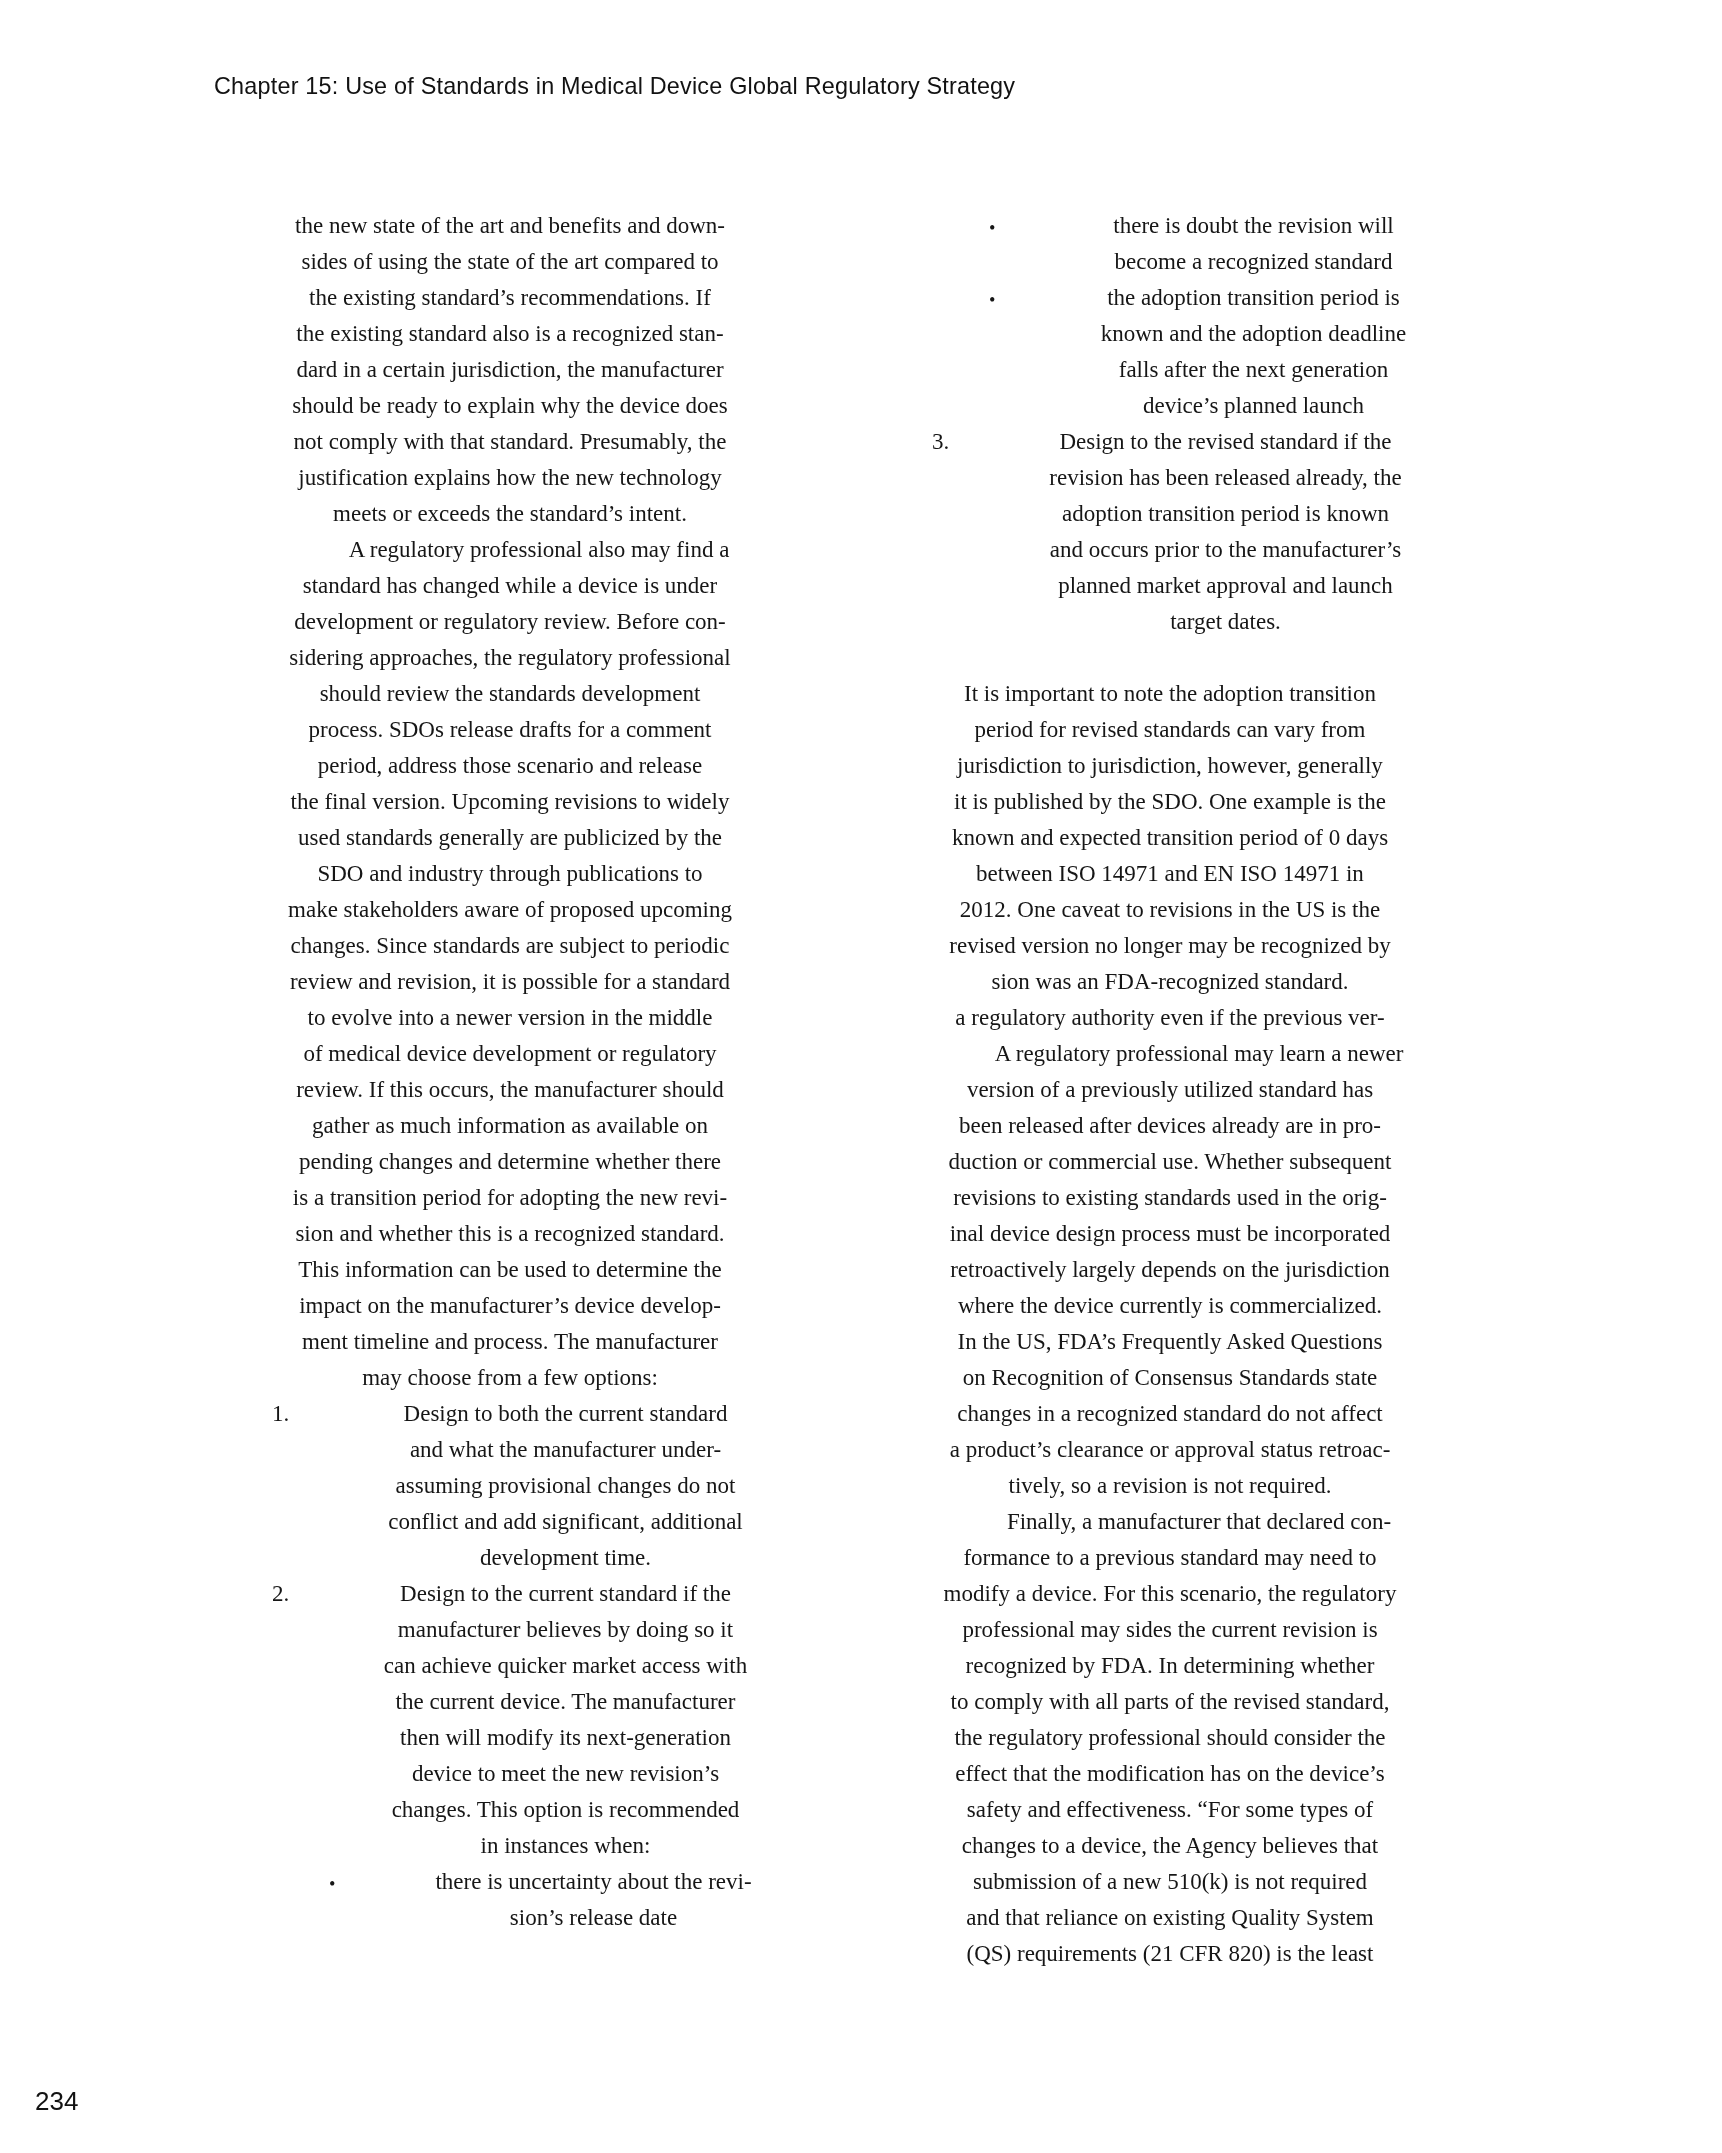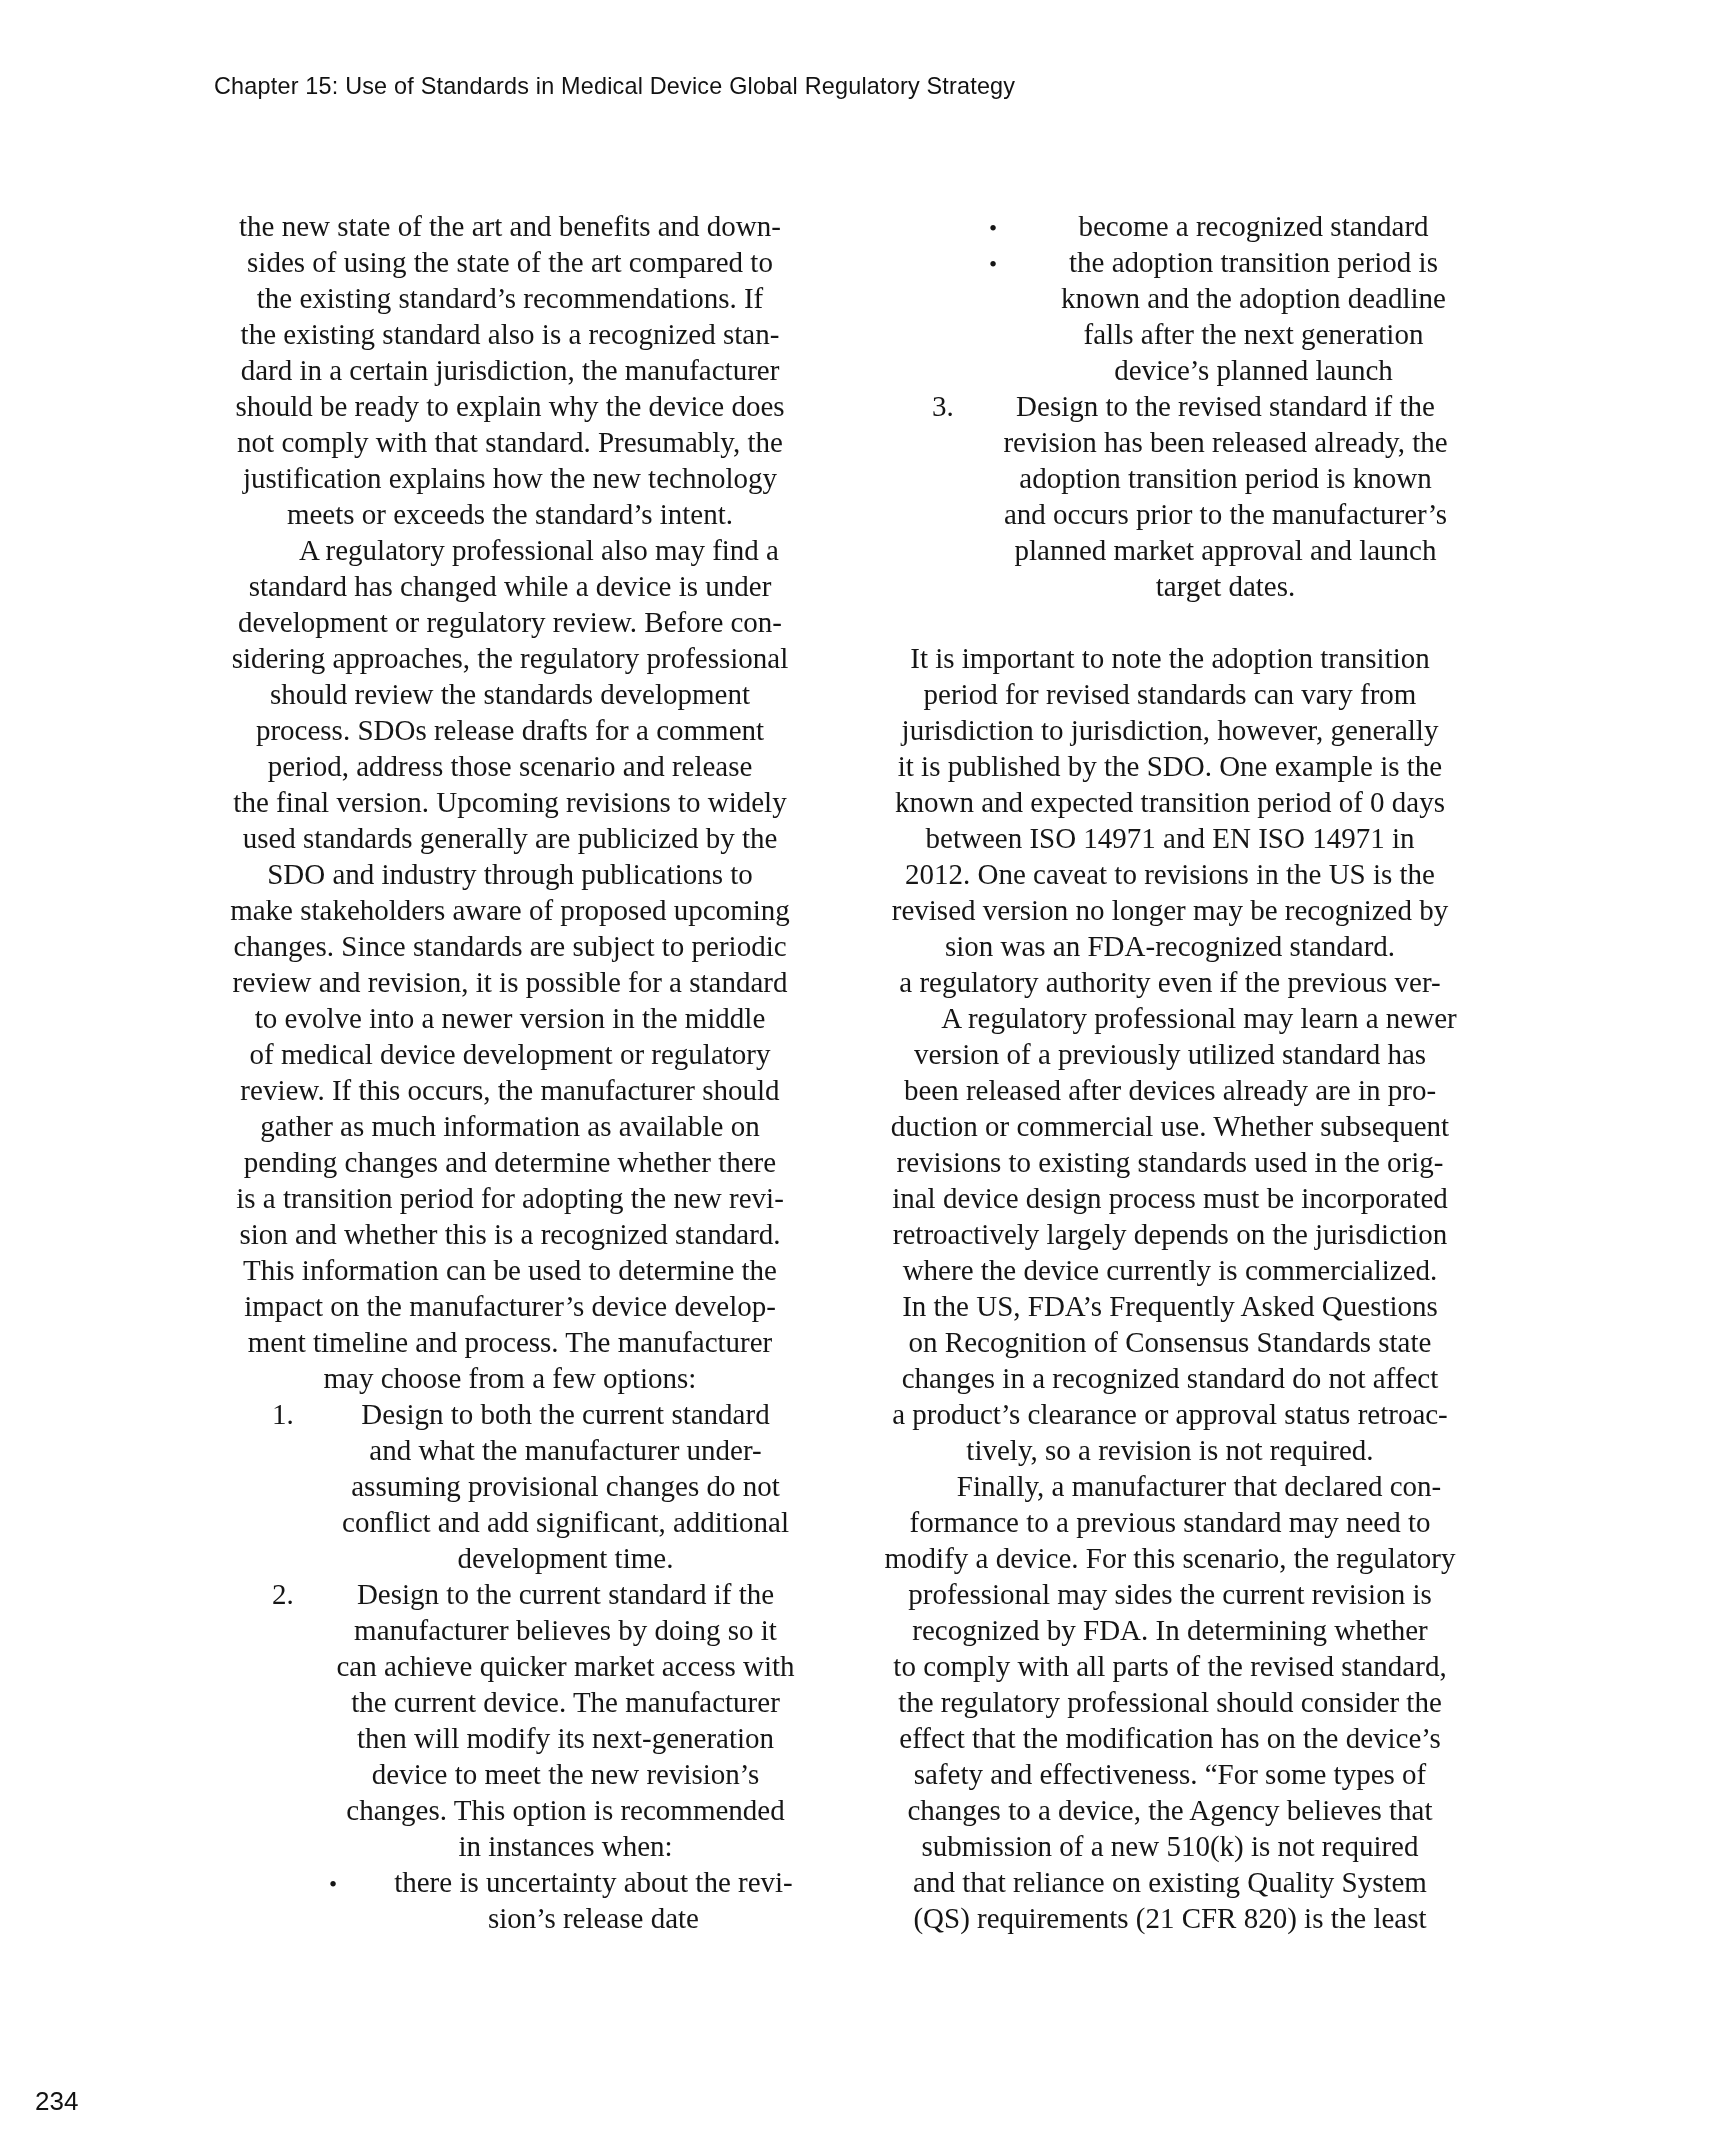--- a/index.html
+++ b/index.html
@@ -22,21 +22,21 @@
     line-height:1;
     font-weight:400;
     color:#121212;
     letter-spacing:0.2px;
     white-space:nowrap;
   }
   .col{
     position:absolute;
     top:208px;
     width:592px;
-    font-size:29px;
+    font-size:23px;
     line-height:36px;
     color:#161616;
   }
   .col-left{left:214px;}
   .col-right{left:874px;}
   .line{white-space:nowrap;}
   .para.indent .line.first{padding-left:58px;}
   .li{position:relative;}
   .li.num{padding-left:111px;}
   .li.bullet{padding-left:167px;}
@@ -121,20 +121,21 @@
       <div class="li bullet">
         <span class="marker">•</span>
         <div class="line first">there is uncertainty about the revi-</div>
         <div class="line">sion’s release date</div>
       </div>
     </div>
 
   <div class="col col-right">
       <div class="li bullet">
         <span class="marker">•</span>
+        <div class="line first">there is doubt the revision will</div>
         <div class="line">become a recognized standard</div>
       </div>
       <div class="li bullet">
         <span class="marker">•</span>
         <div class="line first">the adoption transition period is</div>
         <div class="line">known and the adoption deadline</div>
         <div class="line">falls after the next generation</div>
         <div class="line">device’s planned launch</div>
       </div>
       <div class="li num">

